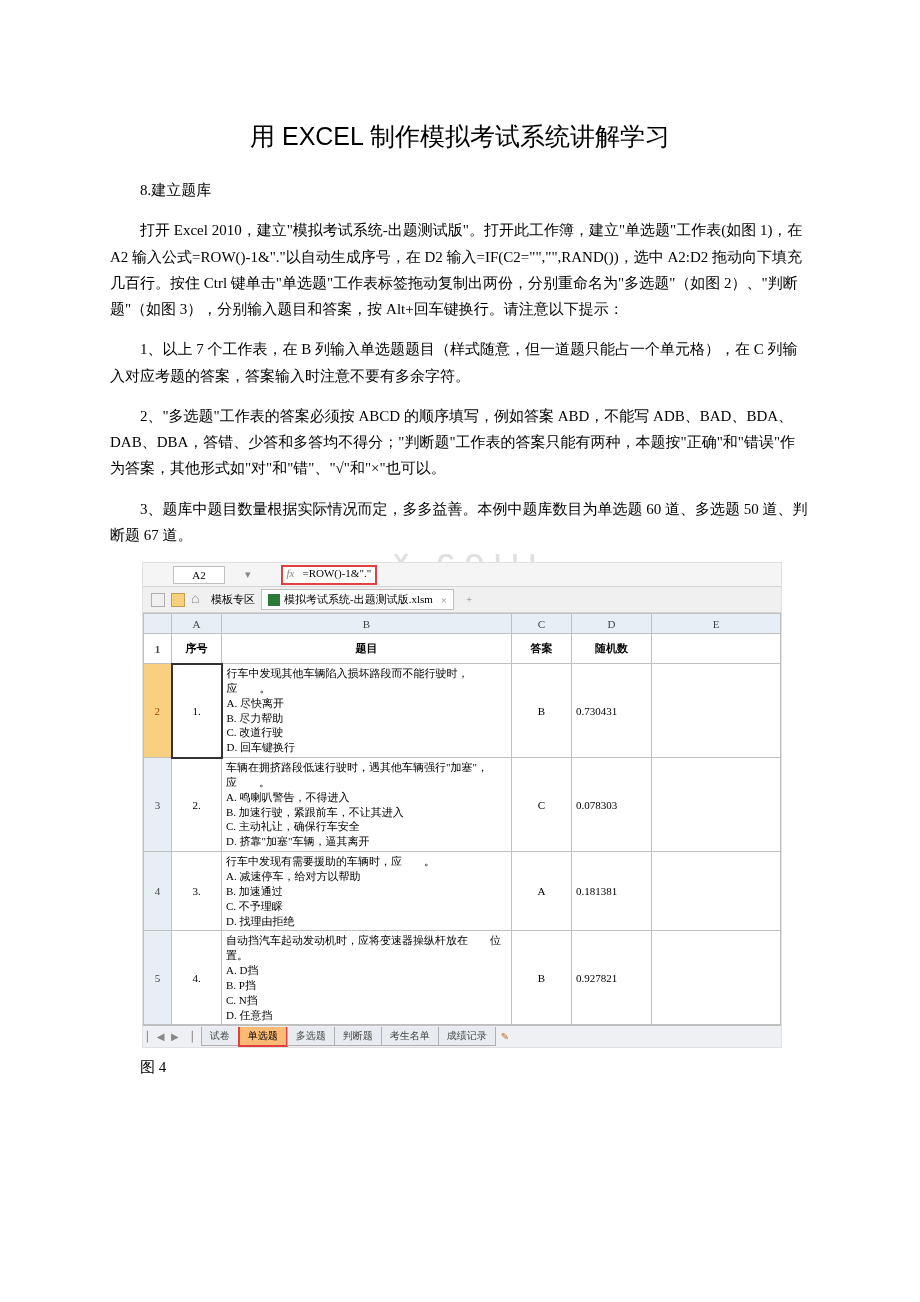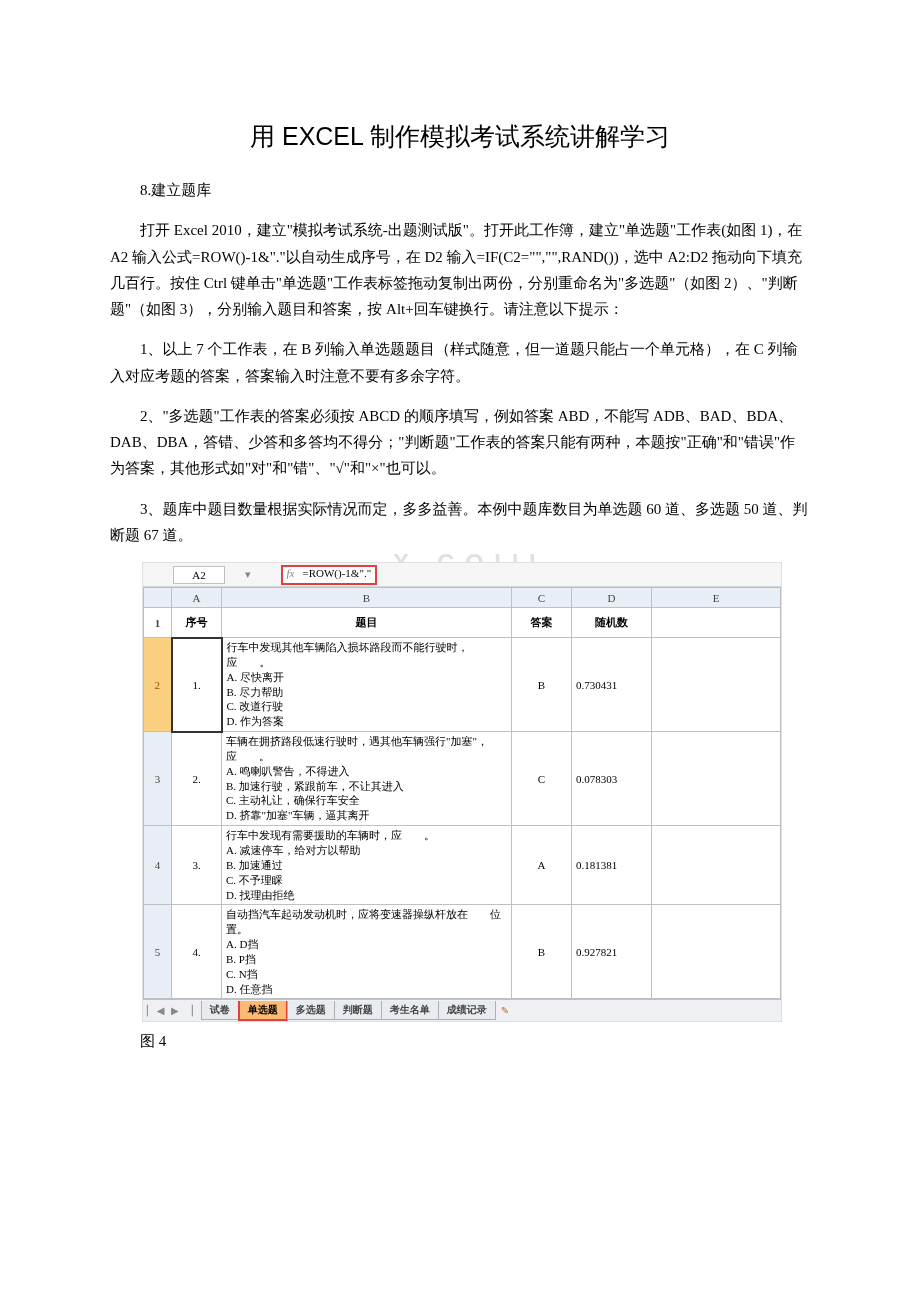--- a/index.html
+++ b/index.html
@@ -183,21 +183,20 @@
       gap: 0;
     }
     .nav-arrows { color: #888; letter-spacing: 2px; margin-right: 6px; }
     .sheet-tab {
       border: 1px solid #b0b0b0;
       border-top: none;
       padding: 2px 8px;
       background: #fff;
       margin-right: -1px;
       color: #444;
-      font-weight: bold;
     }
     .sheet-tab.active {
       background: #fdba74;
       border: 2px solid #e04040;
       border-top: none;
       color: #000;
     }
     .sheet-tab.alt { background: #e8ecf0; }
     .caption {
       font-size: 15px;
@@ -221,20 +220,32 @@
 
   <div class="fbar">
     <div class="name-box">A2</div>
     <span style="color:#888;margin-right:30px;">▾</span>
     <div class="fx-box">
       <span class="fx-label">fx</span>
       <span>=ROW()-1&amp;"."</span>
     </div>
   </div>
 
+  <div class="tab-bar">
+    <span class="tab-icon"></span>
+    <span class="tab-icon folder"></span>
+    <span class="tab-icon home"></span>
+    <span>模板专区</span>
+    <div class="tab-doc">
+      <span class="tab-doc-icon"></span>
+      <span>模拟考试系统-出题测试版.xlsm</span>
+      <span class="tab-close">×</span>
+    </div>
+    <div class="tab-plus">+</div>
+  </div>
 
   <table class="grid">
     <colgroup>
       <col style="width:28px">
       <col style="width:50px">
       <col style="width:290px">
       <col style="width:60px">
       <col style="width:80px">
       <col>
     </colgroup>
@@ -255,21 +266,21 @@
       <td>随机数</td>
       <td></td>
     </tr>
     <tr>
       <td class="rowhead sel">2</td>
       <td class="qnum sel-cell">1.</td>
       <td class="qbody">行车中发现其他车辆陷入损坏路段而不能行驶时，应　　。
 A. 尽快离开
 B. 尽力帮助
 C. 改道行驶
-D. 作为答案</td>
+D. 回车键换行</td>
       <td class="ans">B</td>
       <td class="rand">0.730431</td>
       <td></td>
     </tr>
     <tr>
       <td class="rowhead">3</td>
       <td class="qnum">2.</td>
       <td class="qbody">车辆在拥挤路段低速行驶时，遇其他车辆强行"加塞"，应　　。
 A. 鸣喇叭警告，不得进入
 B. 加速行驶，紧跟前车，不让其进入

